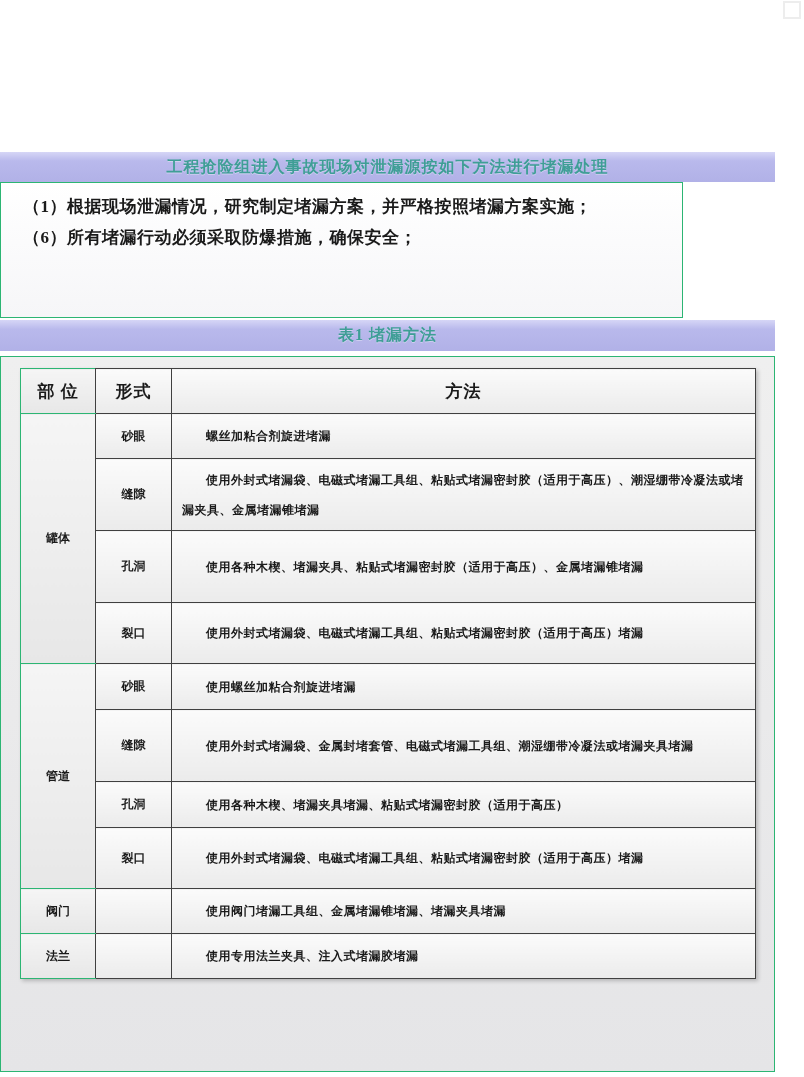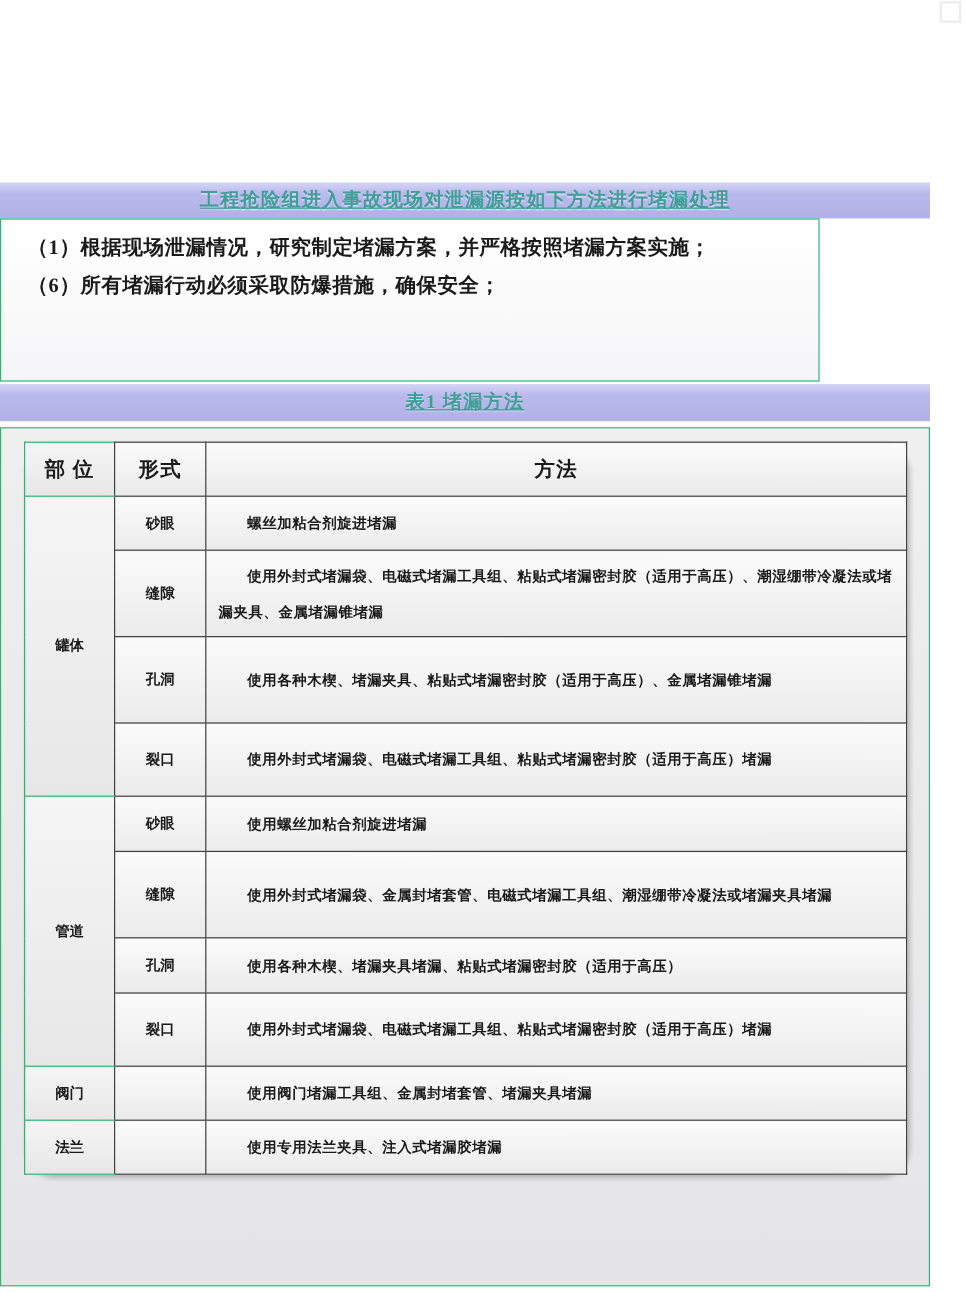--- a/index.html
+++ b/index.html
@@ -20,21 +20,21 @@
   
   .banner {
     position:absolute; left:0; width:775px;
     background:linear-gradient(180deg,#d6d6f6 0%, #b9b9ec 30%, #b1b1e7 100%);
     display:flex; align-items:center; justify-content:center;
   }
   .banner-1 { top:152px; height:30px; }
   .banner-2 { top:320px; height:31px; }
   .banner-title {
     font-size:16px; font-weight:bold; letter-spacing:1px;
-    color:#3f9e96; text-shadow:0 1px 0 rgba(255,255,255,0.35);text-decoration:underline;
+    color:#3f9e96; text-shadow:0 1px 0 rgba(255,255,255,0.35);
   }
 
   
   .intro-panel {
     position:absolute; top:182px; left:0; width:683px; height:136px;
     border:1px solid #2cb573;
     background:linear-gradient(180deg,#ffffff 0%, #f6f6f8 100%);
     padding-top:8px;
   }
   .intro-item {
@@ -50,21 +50,20 @@
   .table-panel {
     position:absolute; top:356px; left:0; width:775px; height:716px;
     border:1px solid #2cb573;
     background:linear-gradient(180deg,#efefef 0%, #e5e5e7 100%);
     padding:11px 0 0 19px;
   }
 
   table.leak-table {
     border-collapse:collapse; width:735px; table-layout:fixed;
     box-shadow:2px 2px 4px rgba(0,0,0,0.22);
-    border-radius:24px;
   }
   .leak-table col.c-part   { width:75px; }
   .leak-table col.c-form   { width:76px; }
   .leak-table col.c-method { width:584px; }
 
   .leak-table th, .leak-table td {
     border:1px solid #404040;
     background:linear-gradient(180deg,#fbfbfb 0%, #ebebeb 100%);
     font-weight:bold; font-size:12px; vertical-align:middle;
   }
@@ -169,21 +168,21 @@
         <td class="form-cell">裂口</td>
         <td class="method-cell">
           <p>使用外封式堵漏袋、电磁式堵漏工具组、粘贴式堵漏密封胶（适用于高压）堵漏</p>
         </td>
       </tr>
 
       <tr class="h45">
         <td class="part-cell">阀门</td>
         <td class="form-cell"></td>
         <td class="method-cell">
-          <p>使用阀门堵漏工具组、金属封堵套管、堵漏夹具堵漏</p>
+          <p>使用阀门堵漏工具组、金属堵漏锥堵漏、堵漏夹具堵漏</p>
         </td>
       </tr>
       <tr class="h45">
         <td class="part-cell">法兰</td>
         <td class="form-cell"></td>
         <td class="method-cell">
           <p>使用专用法兰夹具、注入式堵漏胶堵漏</p>
         </td>
       </tr>
     </tbody>

